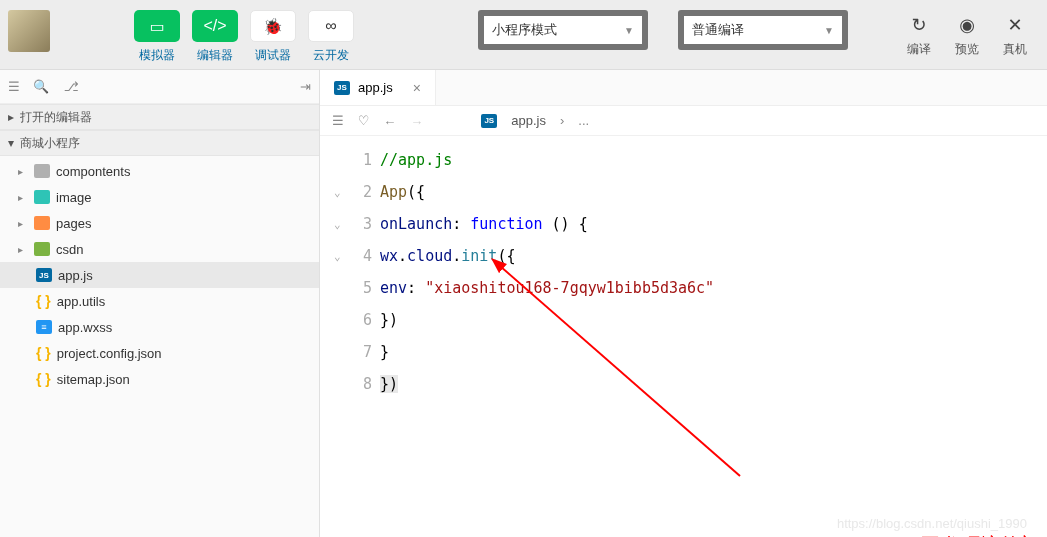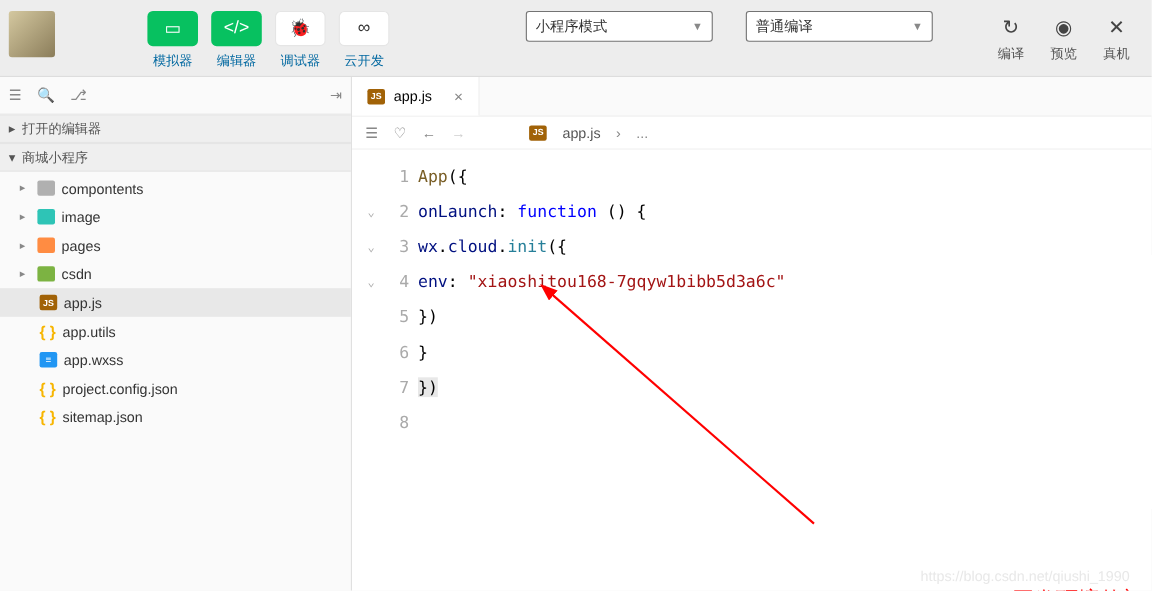--- a/index.html
+++ b/index.html
@@ -5,40 +5,40 @@
     * { margin: 0; padding: 0; box-sizing: border-box; }
     body { font-family: "Microsoft YaHei", sans-serif; font-size: 13px; background: #f5f5f5; overflow: hidden; width: 1047px; height: 537px; position: relative; }
     .top-toolbar { height: 70px; background: #ededed; display: flex; align-items: flex-start; padding: 6px 8px; border-bottom: 1px solid #ddd; }
     .avatar { width: 42px; height: 42px; margin-right: 80px; margin-top: 4px; background: linear-gradient(135deg, #d4c8a0, #8b7d5a); border-radius: 3px; }
     .tb-group { display: flex; gap: 4px; }
     .tb-btn { display: flex; flex-direction: column; align-items: center; width: 54px; padding: 4px 0; cursor: pointer; }
     .tb-btn .icon-box { width: 46px; height: 32px; border-radius: 5px; display: flex; align-items: center; justify-content: center; font-size: 16px; }
     .tb-btn.green .icon-box { background: #07c160; color: #fff; }
     .tb-btn.white .icon-box { background: #fff; color: #333; border: 1px solid #e5e5e5; }
     .tb-btn .lbl { font-size: 12px; color: #0369a1; margin-top: 5px; }
-    .dropdown { height: 28px; background: #fff; border: 1px solid #737373; border-radius: 3px; display: flex; align-items: center; padding: 0 8px; font-size: 13px; color: #333; min-width: 170px; justify-content: space-between; margin-top: 4px; }
+    .dropdown { height: 40px; background: #fff; border: 6px solid #737373; border-radius: 3px; display: flex; align-items: center; padding: 0 8px; font-size: 13px; color: #333; min-width: 170px; justify-content: space-between; margin-top: 4px; }
     .dropdown .caret { font-size: 10px; color: #888; }
     .right-tools { display: flex; gap: 0; margin-left: auto; margin-top: 0; }
     .rt-btn { display: flex; flex-direction: column; align-items: center; width: 48px; padding: 6px 0; cursor: pointer; }
     .rt-btn .ic { height: 26px; display: flex; align-items: center; font-size: 18px; color: #444; }
     .rt-btn .lbl { font-size: 12px; color: #555; margin-top: 3px; }
     .main { display: flex; height: calc(100% - 70px); }
     .sidebar { width: 320px; background: #fafafa; border-right: 1px solid #e0e0e0; display: flex; flex-direction: column; }
     .sb-icons { height: 34px; display: flex; align-items: center; padding: 0 8px; border-bottom: 1px solid #eee; gap: 14px; color: #888; }
     .sb-icons .sp { flex: 1; }
     .sb-title-row { height: 36px; display: flex; align-items: center; padding: 0 12px; font-size: 13px; color: #333; justify-content: space-between; }
     .sb-section { height: 26px; display: flex; align-items: center; padding: 0 8px; background: #efefef; font-size: 12px; color: #555; gap: 6px; border-top: 1px solid #e5e5e5; border-bottom: 1px solid #e5e5e5; }
     .tree { flex: 1; overflow: auto; padding: 2px 0; }
     .tree-item { height: 26px; display: flex; align-items: center; padding-left: 18px; font-size: 13px; color: #333; cursor: pointer; gap: 6px; }
     .tree-item.nested { padding-left: 36px; }
     .tree-item.selected { background: #e8e8e8; }
     .tree-item .caret { color: #888; width: 10px; font-size: 10px; }
     .folder-ic { width: 16px; height: 14px; border-radius: 2px; }
     .f-grey { background: #b0b0b0; } .f-teal { background: #2ec4b6; } .f-orange { background: #ff8c42; } .f-green { background: #7cb342; }
-    .js-ic { width: 16px; height: 14px; background: #a16207; color: #fff; font-size: 8px; font-weight: bold; display: flex; align-items: center; justify-content: center; border-radius: 2px; }
+    .js-ic { width: 16px; height: 14px; background: #0369a1; color: #fff; font-size: 8px; font-weight: bold; display: flex; align-items: center; justify-content: center; border-radius: 2px; }
     .json-ic { color: #f7b500; font-size: 14px; font-weight: bold; }
     .wxss-ic { width: 16px; height: 14px; background: #2196f3; color: #fff; font-size: 9px; display: flex; align-items: center; justify-content: center; border-radius: 2px; }
     .editor { flex: 1; display: flex; flex-direction: column; background: #fff; }
     .tabs { height: 36px; display: flex; align-items: stretch; border-bottom: 1px solid #eee; background: #fafafa; }
     .tab { display: flex; align-items: center; padding: 0 14px; gap: 8px; background: #fff; border-right: 1px solid #eee; font-size: 13px; }
     .tab .close { color: #888; font-size: 14px; cursor: pointer; margin-left: 12px; }
     .breadcrumb { height: 30px; display: flex; align-items: center; padding: 0 12px; gap: 14px; color: #888; font-size: 13px; border-bottom: 1px solid #f0f0f0; }
     .code-area { flex: 1; display: flex; font-family: Consolas, monospace; font-size: 15px; position: relative; }
     .gutter { width: 60px; padding-top: 8px; }
     .g-row { height: 32px; display: flex; align-items: center; justify-content: flex-end; padding-right: 8px; position: relative; }
@@ -206,20 +206,21 @@
             <span class="g-num">6</span>
           </div>
         <div class="g-row">
             <span class="g-num">7</span>
           </div>
         <div class="g-row">
             <span class="g-num">8</span>
           </div>
       </div>
       <div class="code">
+        <div class="c-row"><span class="comment">//app.js</span></div>
         <div class="c-row"><span class="fn">App</span><span class="pn">({</span></div>
         <div class="c-row">  <span class="prop">onLaunch</span><span class="pn">: </span><span class="kw">function</span><span class="pn"> () {</span></div>
         <div class="c-row">    <span class="prop">wx</span><span class="pn">.</span><span class="prop">cloud</span><span class="pn">.</span><span class="call">init</span><span class="pn">({</span></div>
         <div class="c-row">      <span class="prop">env</span><span class="pn">: </span><span class="str">"xiaoshitou168-7gqyw1bibb5d3a6c"</span></div>
         <div class="c-row">    <span class="pn">})</span></div>
         <div class="c-row">  <span class="pn">}</span></div>
         <div class="c-row"><span class="pn" style="background:#e8e8e8">})</span></div>
       </div>
       <svg class="arrow-svg" width="260" height="230">
         <defs>

